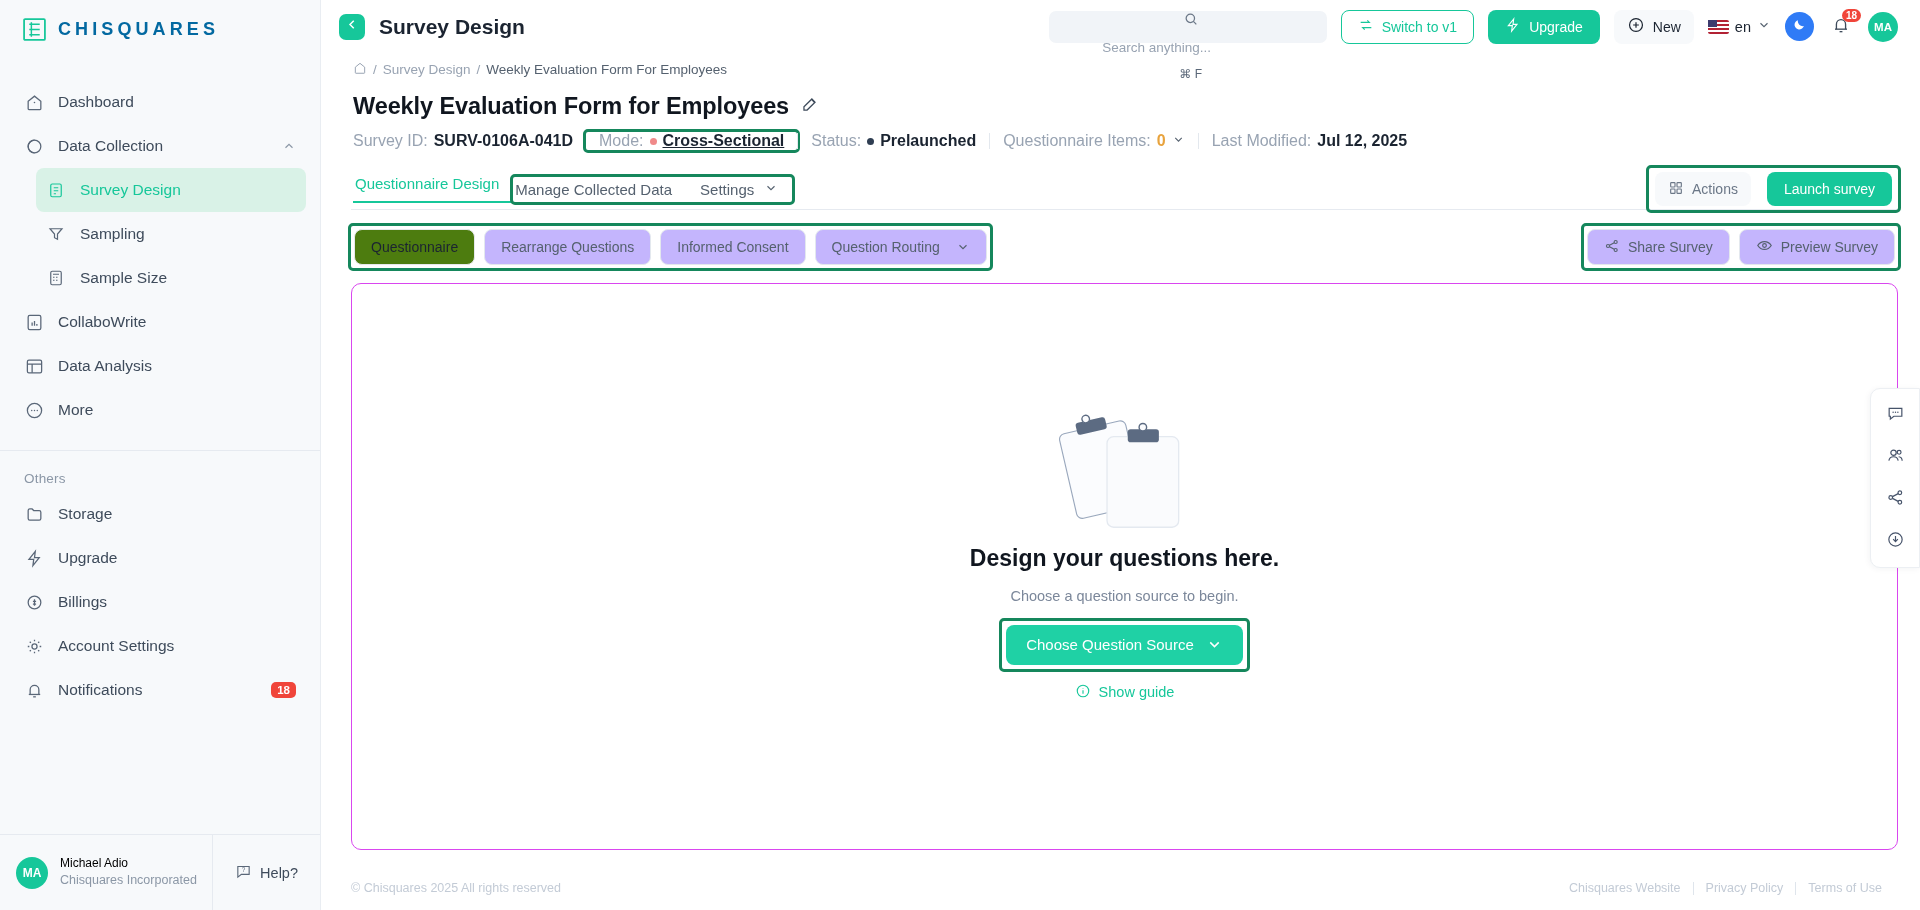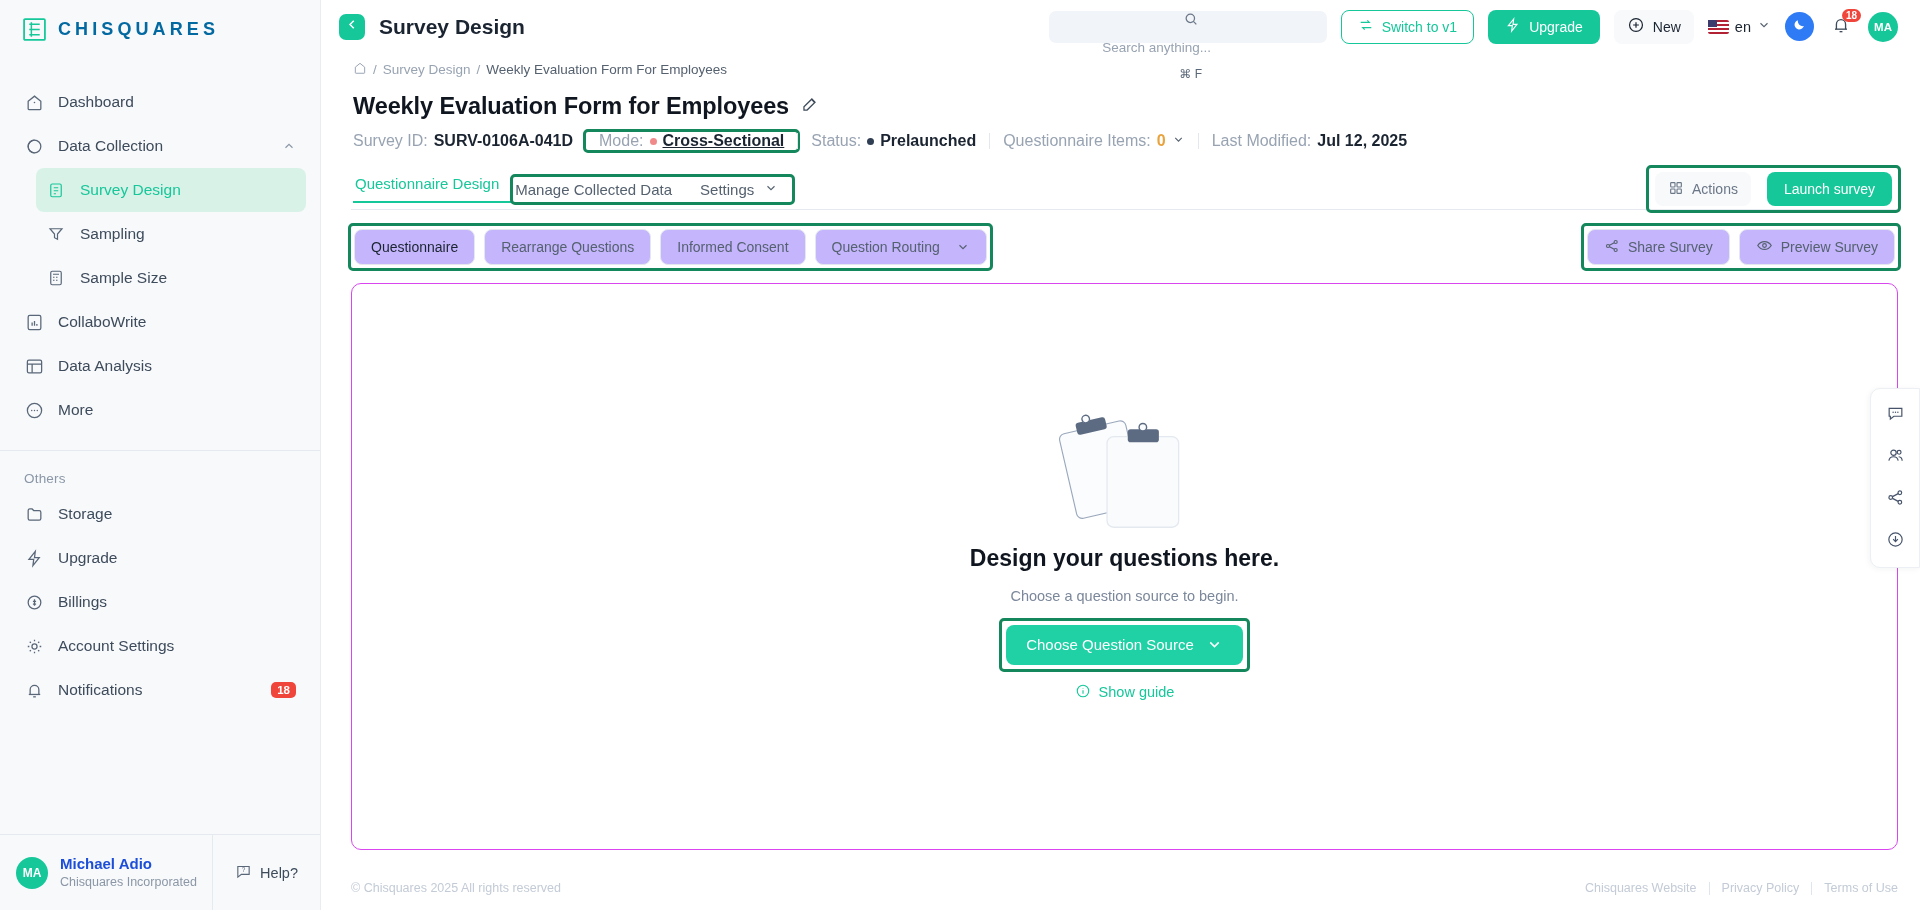--- a/index.html
+++ b/index.html
@@ -50,21 +50,21 @@
   .sidebar-footer {
     border-top: 1px solid #e6eaf0; height: 76px;
     display: flex; align-items: center;
   }
   .sf-user { display: flex; align-items: center; gap: 12px; padding-left: 16px; flex: 1; cursor: pointer; }
   .avatar-sm {
     width: 32px; height: 32px; border-radius: 50%;
     background: #16c79a; color: #fff; font-size: 12px; font-weight: 700;
     display: flex; align-items: center; justify-content: center; flex-shrink: 0;
   }
-  .sf-name { font-size: 15px; font-weight: 700; color: #1d4ed8; line-height: 1.3; }
+  .sf-name { font-size: 12px; font-weight: 400; color: #000000; line-height: 1.3; }
   .sf-org { font-size: 12.5px; color: #8b97a6; line-height: 1.4; }
   .sf-help {
     border-left: 1px solid #e6eaf0; height: 100%;
     display: flex; align-items: center; gap: 8px;
     padding: 0 22px; color: #3e4b5b; font-size: 14.5px; cursor: pointer;
   }
 
   
   .main { flex: 1; display: flex; flex-direction: column; min-width: 0; position: relative; background:#fff; }
 
@@ -159,21 +159,21 @@
 
   .actions-cluster { margin-left: auto; display: flex; align-items: center; gap: 16px; padding-bottom: 10px; }
 
   .row2 { display: flex; align-items: center; padding: 16px 0 0 0; }
   .pill-group { display: flex; align-items: center; gap: 9px; padding: 3px; }
   .pill {
     height: 36px; padding: 0 16px; border-radius: 8px; border: 1px solid #e3e8ee;
     background: #c4b5fd; color: #55616f; font-size: 14px; display: inline-flex; align-items: center; gap: 8px;
     cursor: pointer; white-space: nowrap; font-family: inherit;
   }
-  .pill.active { background: #c4b5fd; border-color: #e5e8ec; color: #1b2431; font-weight: 500; }
+  .pill.active { background: #4d7c0f; border-color: #e5e8ec; color: #1b2431; font-weight: 500; }
   .right-pills { margin-left: auto; display: flex; align-items: center; gap: 9px; padding: 3px; }
 
   .panel {
     margin-top: 15px; border: 1px solid #d946ef; border-radius: 10px;
     flex: 1; min-height: 0; display: flex; align-items: center; justify-content: center;
     background: #fff; margin-bottom: 16px;
   }
   .empty { text-align: center; transform: translateY(-16px); }
   .empty h2 { font-size: 23px; font-weight: 700; color: #10161f; margin-top: 14px; }
   .empty p { font-size: 14.5px; color: #7b879a; margin-top: 13px; line-height: 1.55; }
@@ -193,21 +193,21 @@
     padding: 9px 7px; display: flex; flex-direction: column; gap: 8px;
     box-shadow: -1px 1px 6px rgba(20,30,50,.05);
   }
   .fab {
     width: 34px; height: 34px; border-radius: 8px; border: 1px solid transparent;
     display: flex; align-items: center; justify-content: center; cursor: pointer; background:#fff;
   }
 
   .footer {
     height: 44px; display: flex; align-items: center;
-    padding: 0 22px 0 30px; font-size: 12.5px; color: #c3cbd6; flex-shrink: 0; gap: 12px;
+    padding: 0 38px 0 30px; font-size: 12.5px; color: #c3cbd6; flex-shrink: 0; gap: 12px;
   }
   .footer-right { margin-left: auto; display: flex; align-items: center; gap: 12px; }
   .footer-right span { cursor: pointer; }
   .fsep { width: 1px; height: 13px; background: #dfe5ec; }
 </style>
 </head>
 <body>
 
 <div class="app">
 

